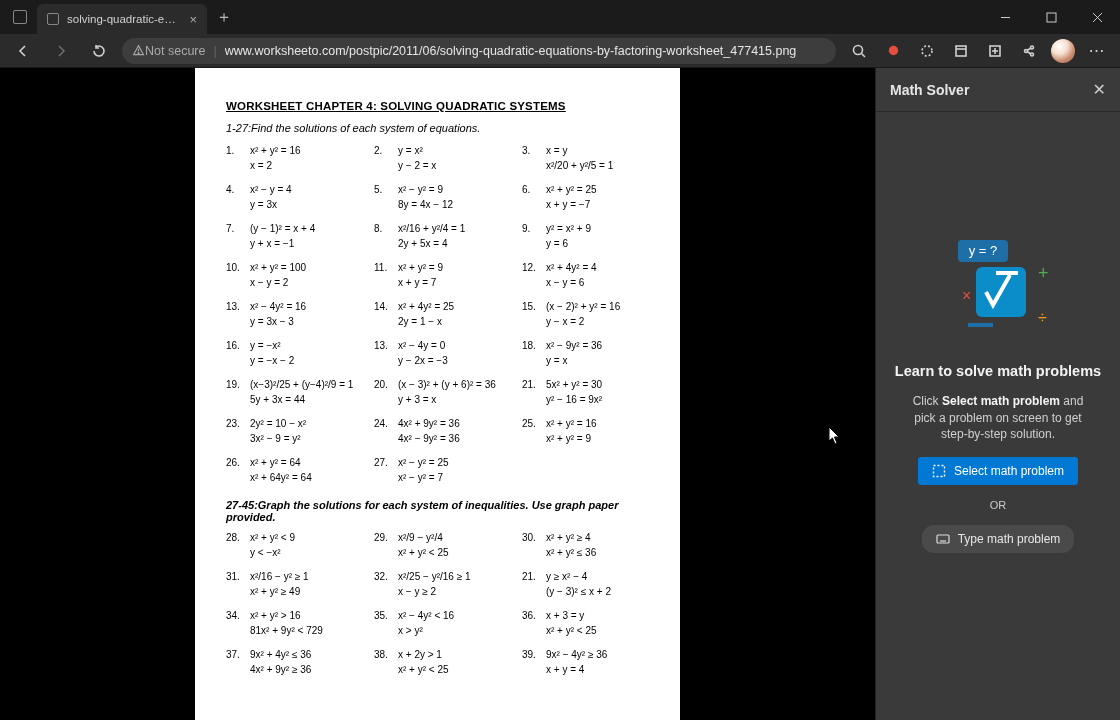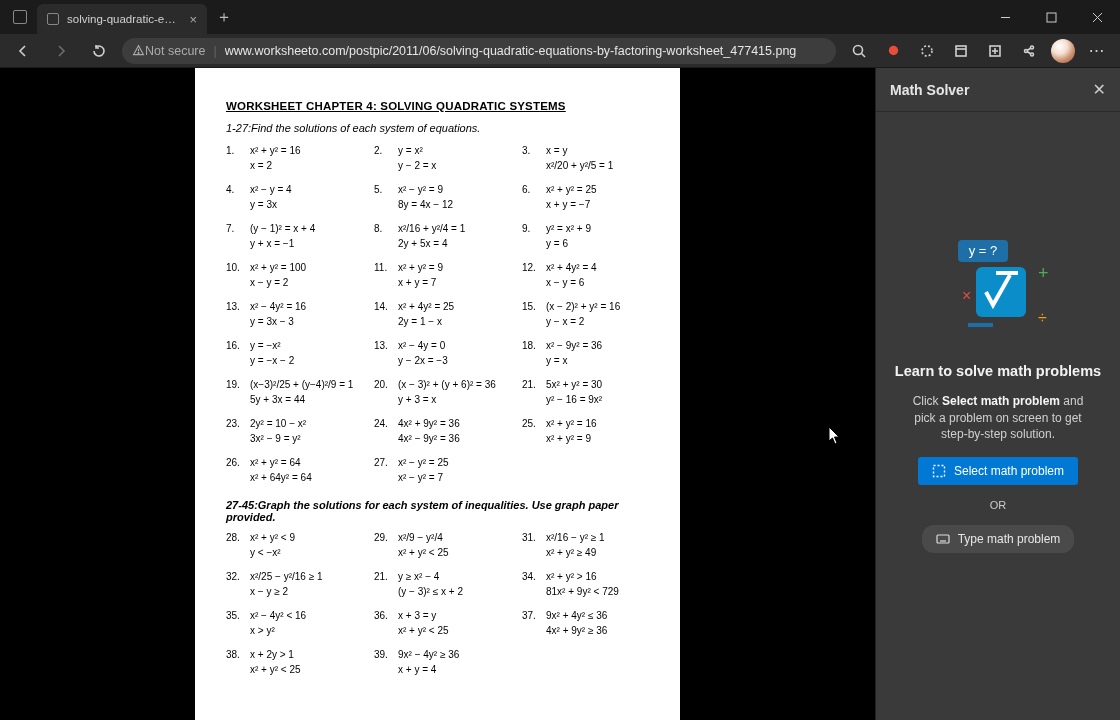--- a/index.html
+++ b/index.html
@@ -348,20 +348,25 @@
       <div class="grid" id="grid2">
           <div class="prob">
             <div class="n">28.</div>
             <div class="eqs">x² + y² &lt; 9
 y &lt; −x²</div>
           </div>
           <div class="prob">
             <div class="n">29.</div>
             <div class="eqs">x²/9 − y²/4
 x² + y² &lt; 25</div>
+          </div>
+          <div class="prob">
+            <div class="n">30.</div>
+            <div class="eqs">x² + y² ≥ 4
+x² + y² ≤ 36</div>
           </div>
           <div class="prob">
             <div class="n">31.</div>
             <div class="eqs">x²/16 − y² ≥ 1
 x² + y² ≥ 49</div>
           </div>
           <div class="prob">
             <div class="n">32.</div>
             <div class="eqs">x²/25 − y²/16 ≥ 1
 x − y ≥ 2</div>

